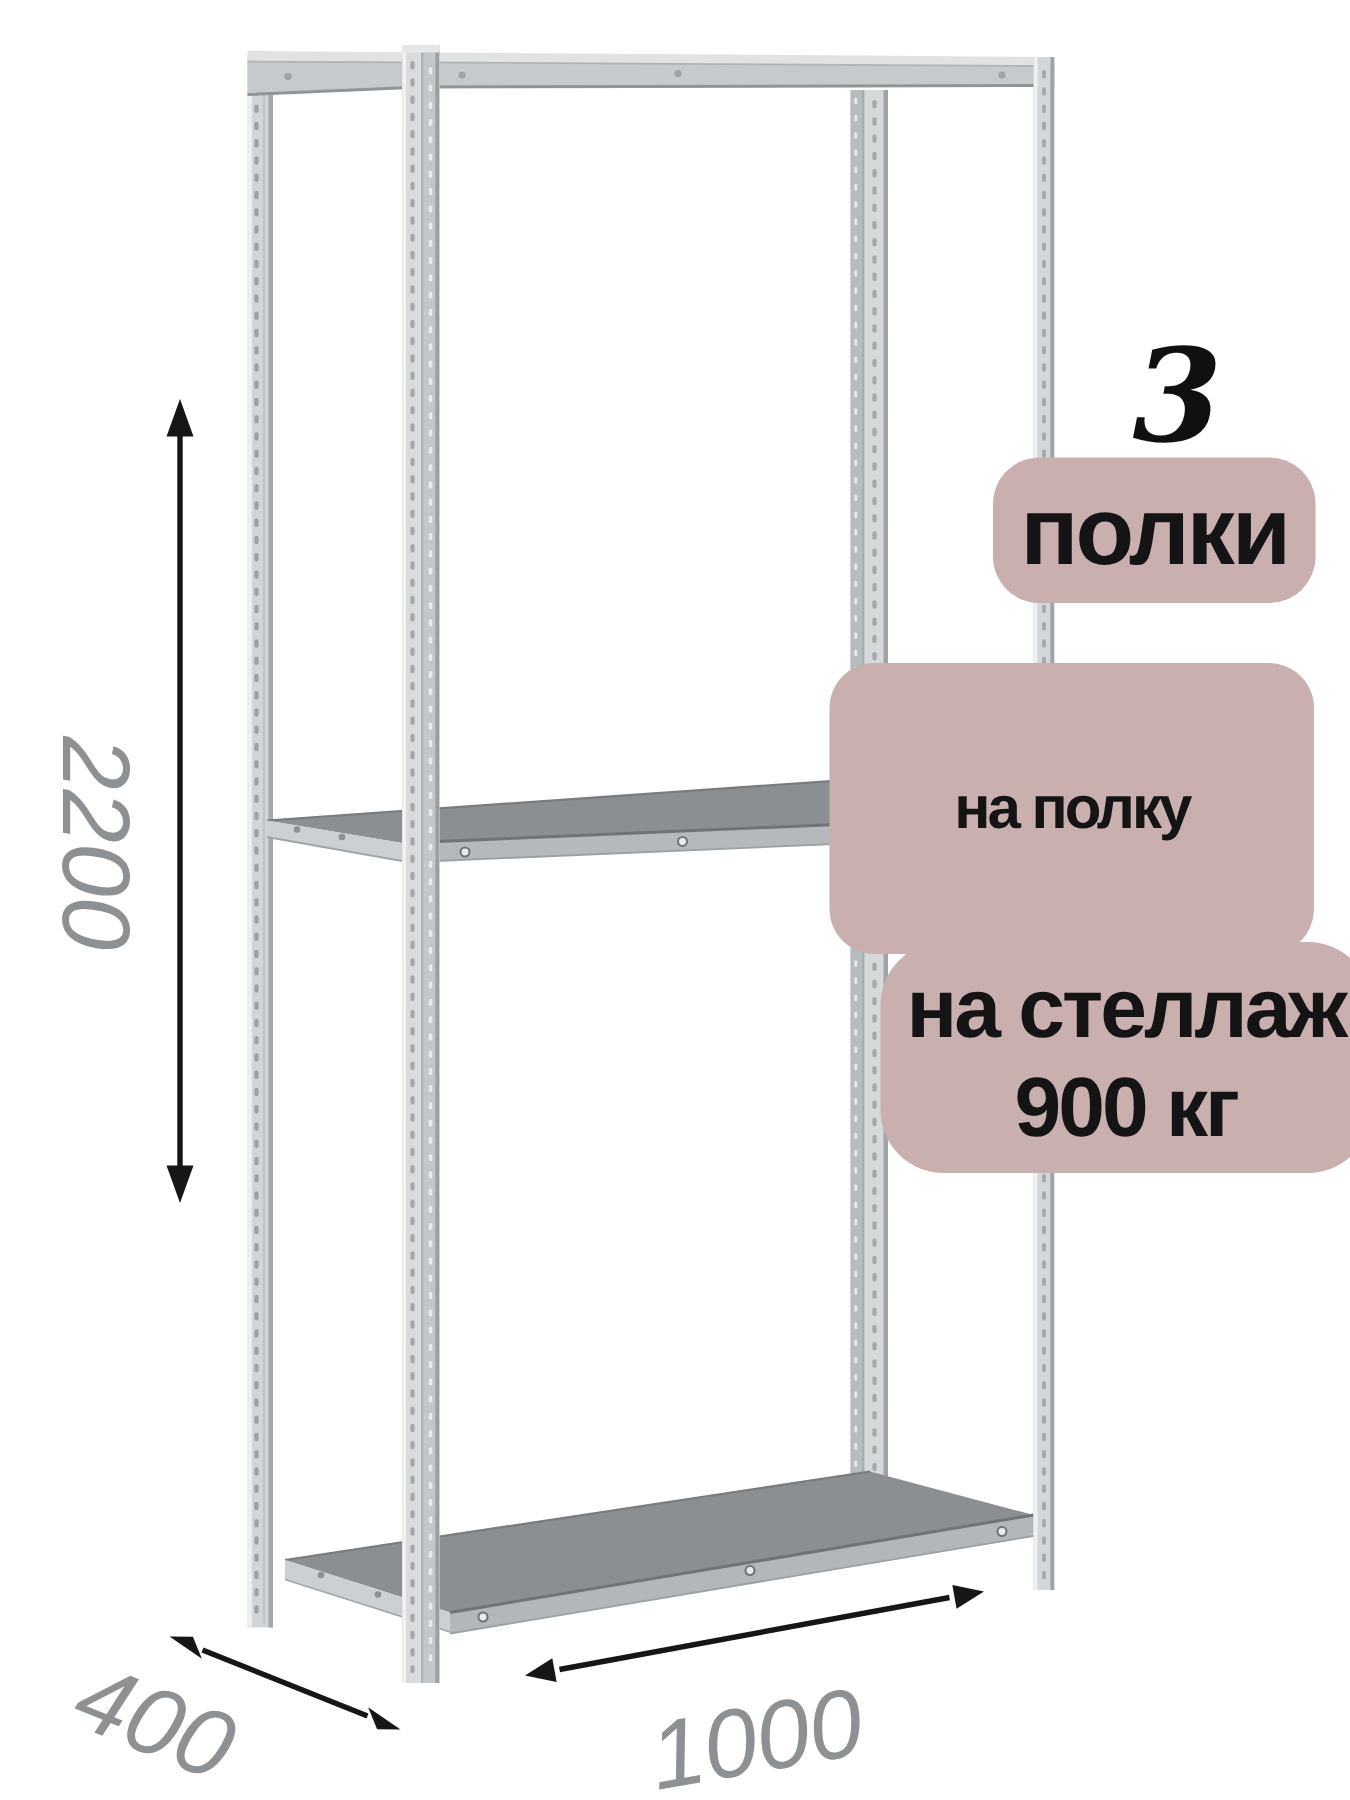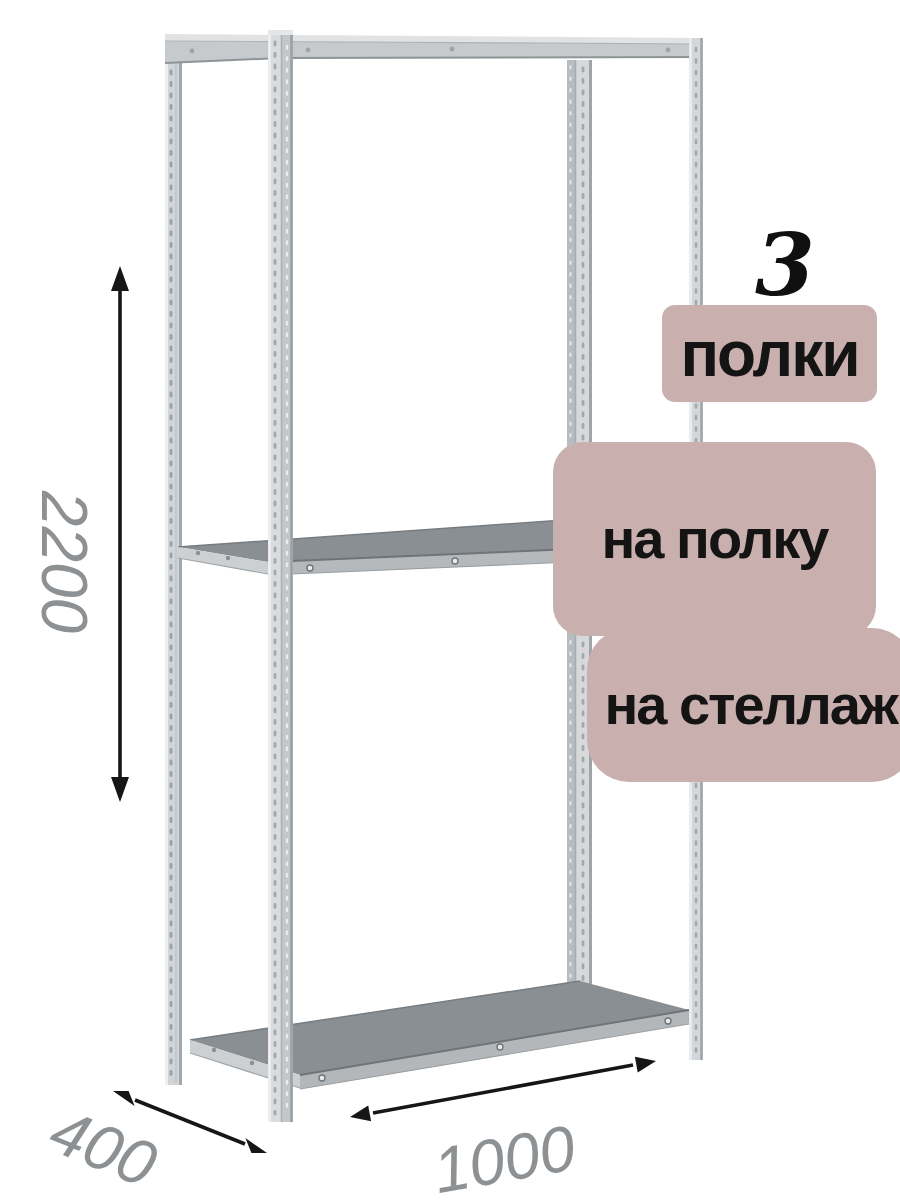--- a/index.html
+++ b/index.html
@@ -12,22 +12,22 @@
     position:absolute;left:718px;top:218px;width:134px;height:92px;
     display:flex;align-items:center;justify-content:center;
     font-family:"DejaVu Serif",serif;font-style:italic;font-weight:bold;
     font-size:86px;color:#101010;
   }
   .badge{
     position:absolute;background:#c9b0ae;color:#141414;
     display:flex;flex-direction:column;align-items:center;justify-content:center;
     font-weight:bold;letter-spacing:-2px;text-align:center;
   }
-  .badge.b1{left:662px;top:305px;width:215px;height:97px;border-radius:13px;font-size:64px;}
-  .badge.b2{left:553px;top:442px;width:323px;height:194px;border-radius:30px;font-size:56px;line-height:66px;}
+  .badge.b1{left:662px;top:305px;width:215px;height:97px;border-radius:31px;font-size:64px;}
+  .badge.b2{left:553px;top:442px;width:323px;height:194px;border-radius:30px;font-size:40px;line-height:66px;}
   .badge.b3{left:550px;top:628px;width:327px;height:154px;border-radius:42px;font-size:56px;line-height:66px;margin-left:37px;}
   .dim-text{
     font-family:"Liberation Sans",sans-serif;font-style:italic;
     fill:#8d9193;font-size:64px;
   }
 </style>
 </head>
 <body>
 
 <div class="stage">
@@ -139,15 +139,16 @@
   <div class="badge b1">
     <span>полки</span>
   </div>
 
   <div class="badge b2">
     <span>на полку</span>
   </div>
 
   <div class="badge b3">
     <span>на стеллаж</span>
+    <span>900 кг</span>
   </div>
 
 </div>
 
 </body></html>

